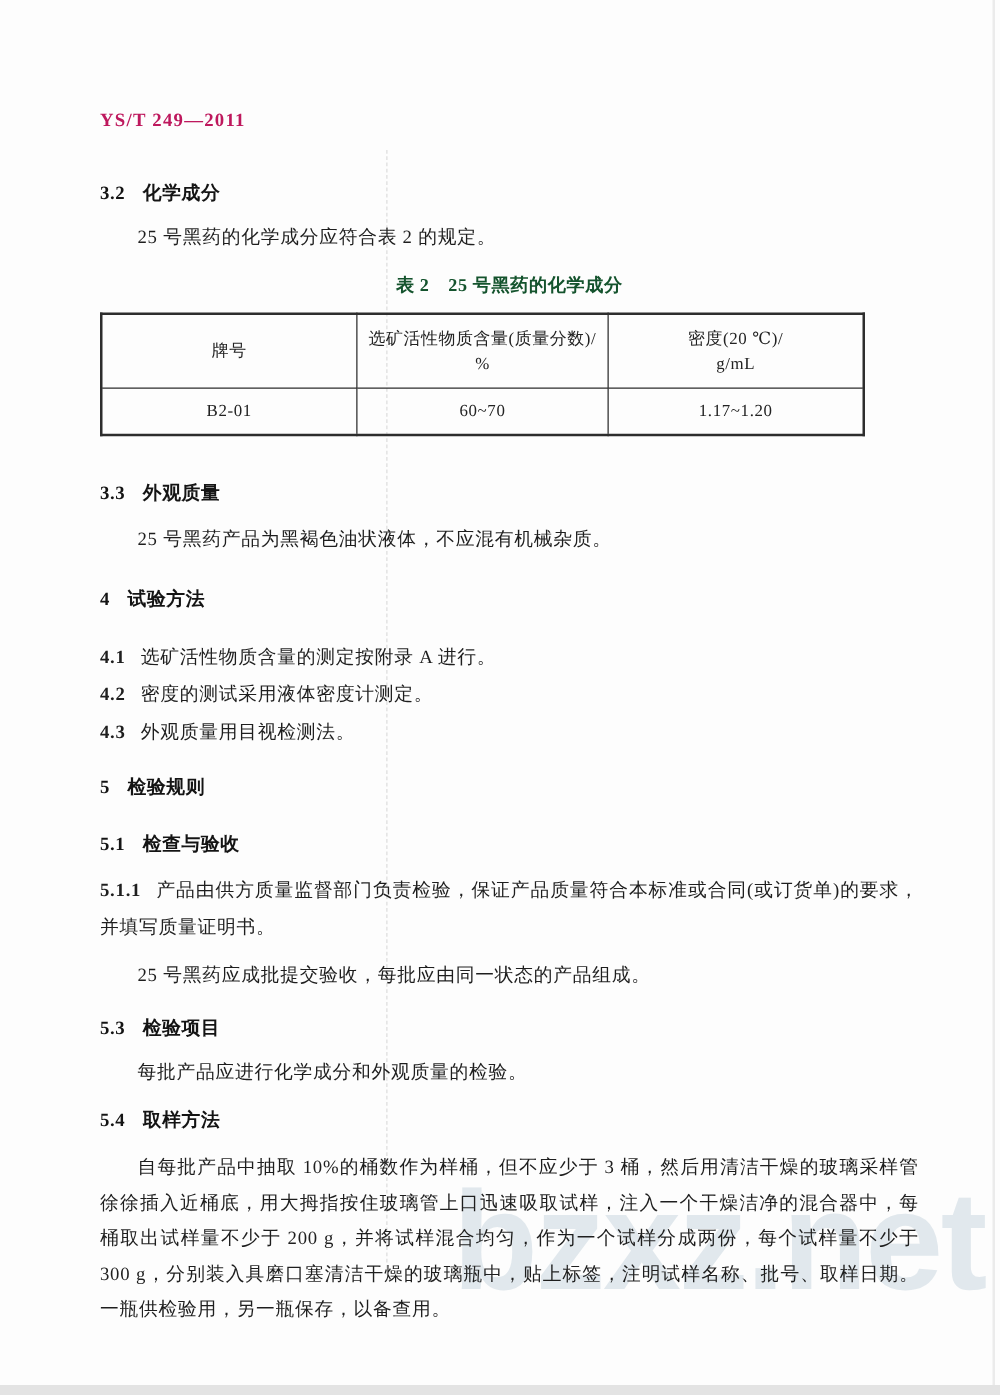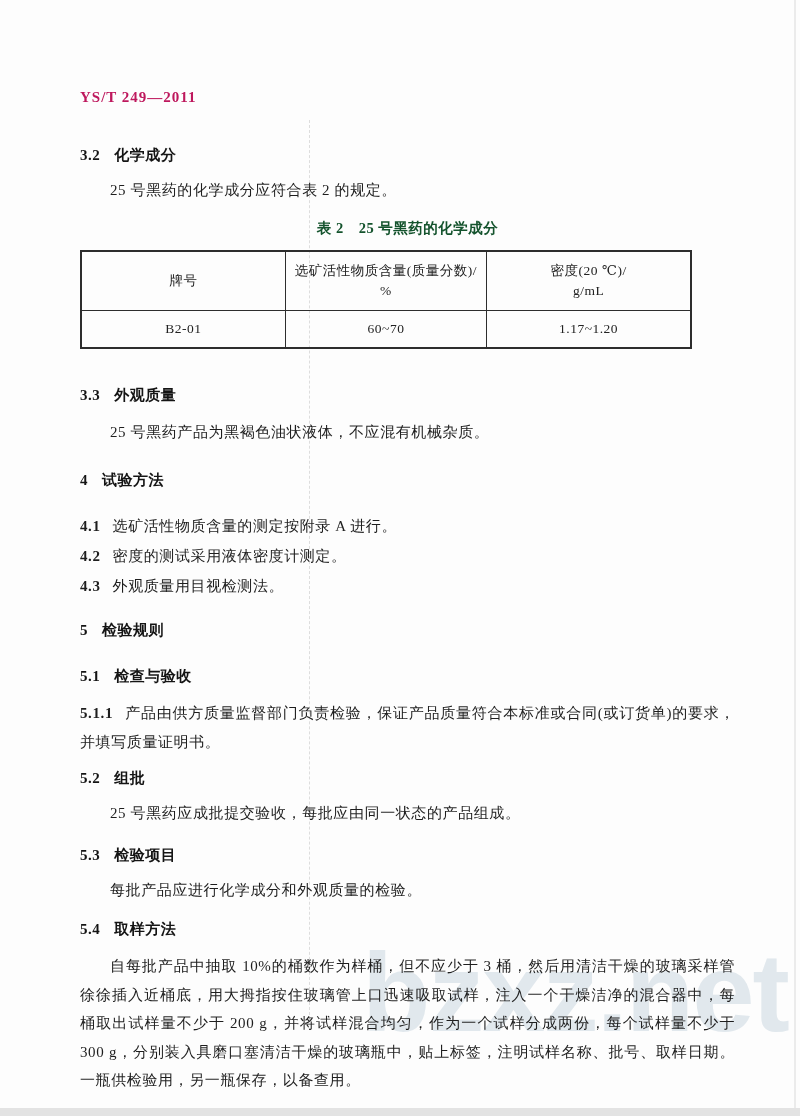--- a/index.html
+++ b/index.html
@@ -158,21 +158,20 @@
 
     <p class="para clause mt-c43"><span class="cnum">4.3</span><span>外观质量用目视检测法。</span></p>
 
     <h2 class="hd mt-h5"><span class="cnum">5</span><span>检验规则</span></h2>
 
     <h2 class="hd mt-h51"><span class="cnum">5.1</span><span>检查与验收</span></h2>
 
     <p class="para clause multi mt-p511"><span class="cnum">5.1.1</span><span>产品由供方质量监督部门负责检验，保证产品质量符合本标准或合同(或订货单)的要求，并填写质量证明书。</span></p>
 
 
-    <h2 class="hd mt-h52"><span class="cnum">5.2</span><span>组批</span></h2>
 
     <p class="para indent mt-p52">25 号黑药应成批提交验收，每批应由同一状态的产品组成。</p>
 
     <h2 class="hd mt-h53"><span class="cnum">5.3</span><span>检验项目</span></h2>
 
     <p class="para indent mt-p53">每批产品应进行化学成分和外观质量的检验。</p>
 
     <h2 class="hd mt-h54"><span class="cnum">5.4</span><span>取样方法</span></h2>
 
     <p class="para indent multi mt-p54">自每批产品中抽取 10%的桶数作为样桶，但不应少于 3 桶，然后用清洁干燥的玻璃采样管徐徐插入近桶底，用大拇指按住玻璃管上口迅速吸取试样，注入一个干燥洁净的混合器中，每桶取出试样量不少于 200 g，并将试样混合均匀，作为一个试样分成两份，每个试样量不少于 300 g，分别装入具磨口塞清洁干燥的玻璃瓶中，贴上标签，注明试样名称、批号、取样日期。一瓶供检验用，另一瓶保存，以备查用。</p>

